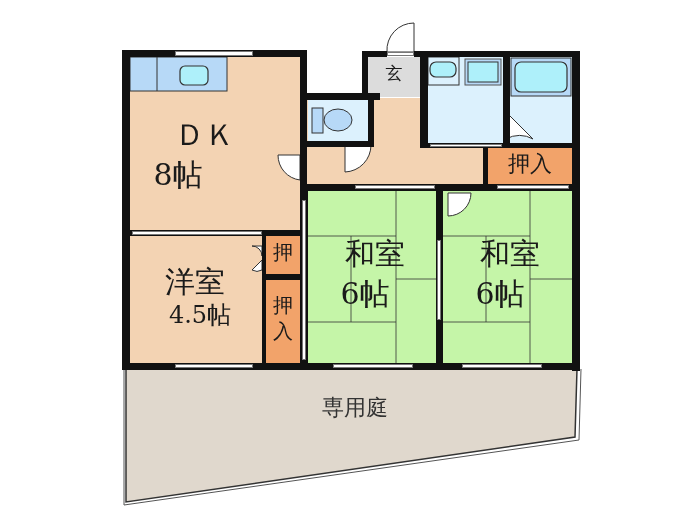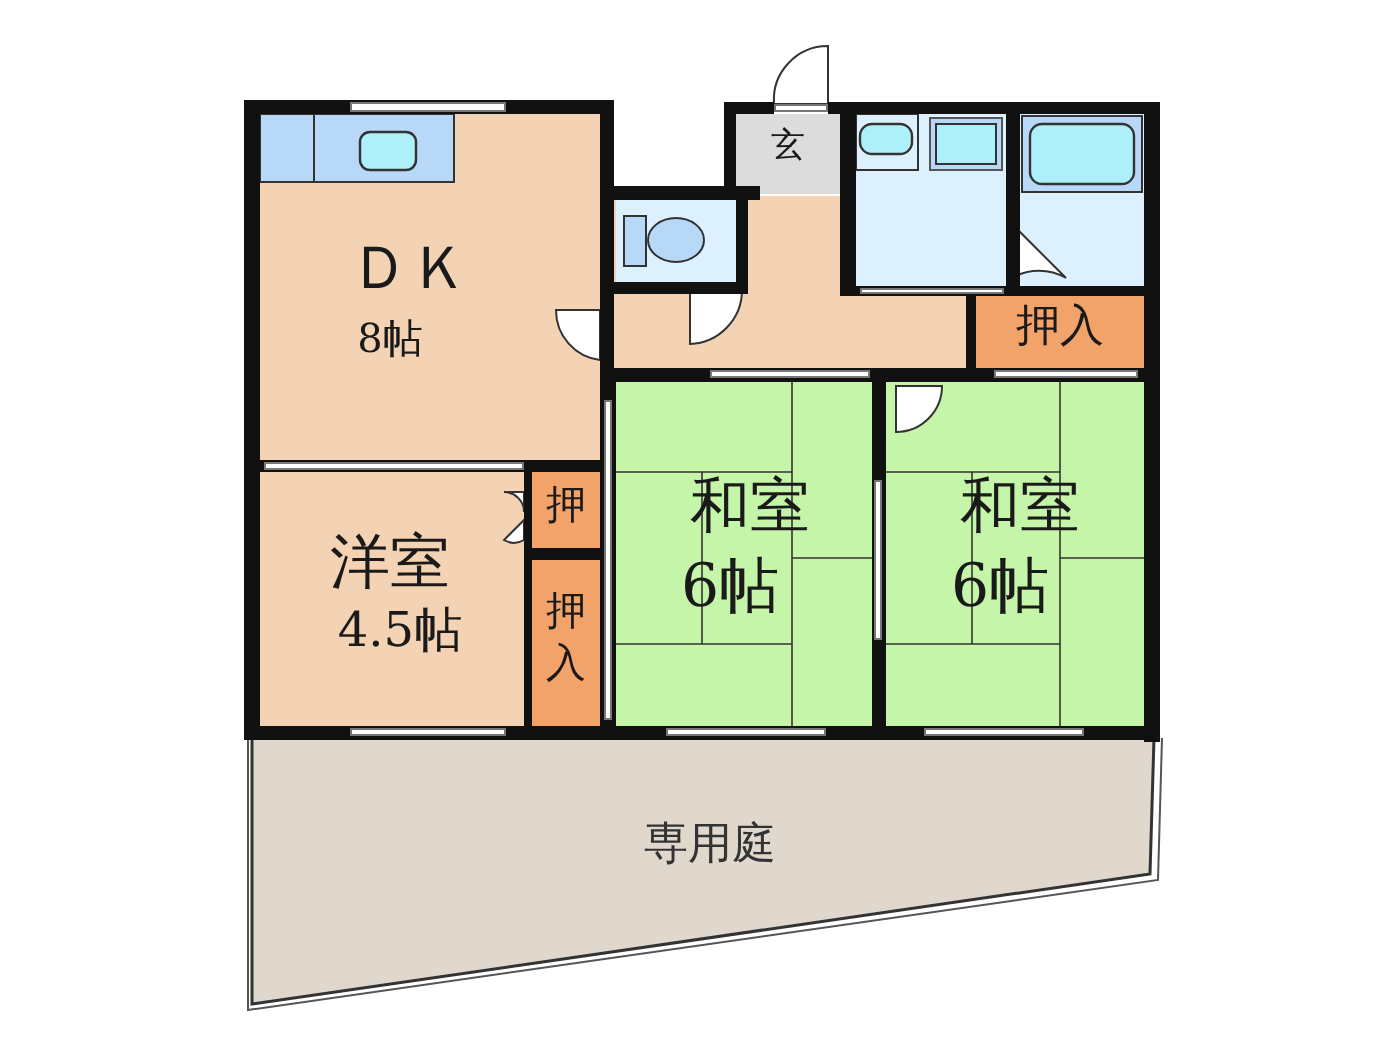--- a/index.html
+++ b/index.html
@@ -112,25 +112,25 @@
 <div class="win" style="left:333px;top:364px;width:80px;height:4px;"></div>
 <div class="win" style="left:462px;top:364px;width:80px;height:4px;"></div>
 <div class="win" style="left:355px;top:185px;width:80px;height:4px;"></div>
 <div class="win" style="left:497px;top:185px;width:72px;height:4px;"></div>
 <div class="win" style="left:430px;top:144px;width:72px;height:3px;"></div>
 <div class="win" style="left:387px;top:52px;width:27px;height:4px;"></div>
 <div class="win" style="left:437px;top:240px;width:4px;height:80px;"></div>
 <div class="win" style="left:302px;top:200px;width:4px;height:160px;"></div>
 
 <div class="label" style="left:160px;top:118px;width:90px;font-size:30px;">ＤＫ</div>
-<div class="label" style="left:150px;top:158px;width:90px;font-size:20px;">8帖</div>
+<div class="label" style="left:133px;top:158px;width:90px;font-size:30px;">8帖</div>
 <div class="label" style="left:145px;top:265px;width:100px;font-size:30px;">洋室</div>
 <div class="label" style="left:140px;top:302px;width:120px;font-size:24px;">4.5帖</div>
 <div class="label" style="left:325px;top:237px;width:100px;font-size:30px;">和室</div>
 <div class="label" style="left:325px;top:277px;width:80px;font-size:30px;">6帖</div>
 <div class="label" style="left:460px;top:237px;width:100px;font-size:30px;">和室</div>
 <div class="label" style="left:460px;top:277px;width:80px;font-size:30px;">6帖</div>
 <div class="label" style="left:370px;top:64px;width:48px;font-size:17px;">玄</div>
 <div class="label" style="left:488px;top:152px;width:84px;font-size:22px;">押入</div>
 <div class="label" style="left:266px;top:241px;width:34px;font-size:20px;">押</div>
 <div class="label" style="left:266px;top:292px;width:34px;font-size:20px;line-height:1.3;">押
 入</div>
-<div class="label" style="left:290px;top:410px;width:130px;font-size:22px;font-family:Liberation Sans, sans-serif;color:#333;">専用庭</div>
+<div class="label" style="left:290px;top:396px;width:130px;font-size:22px;font-family:Liberation Sans, sans-serif;color:#333;">専用庭</div>
 
 </body></html>

